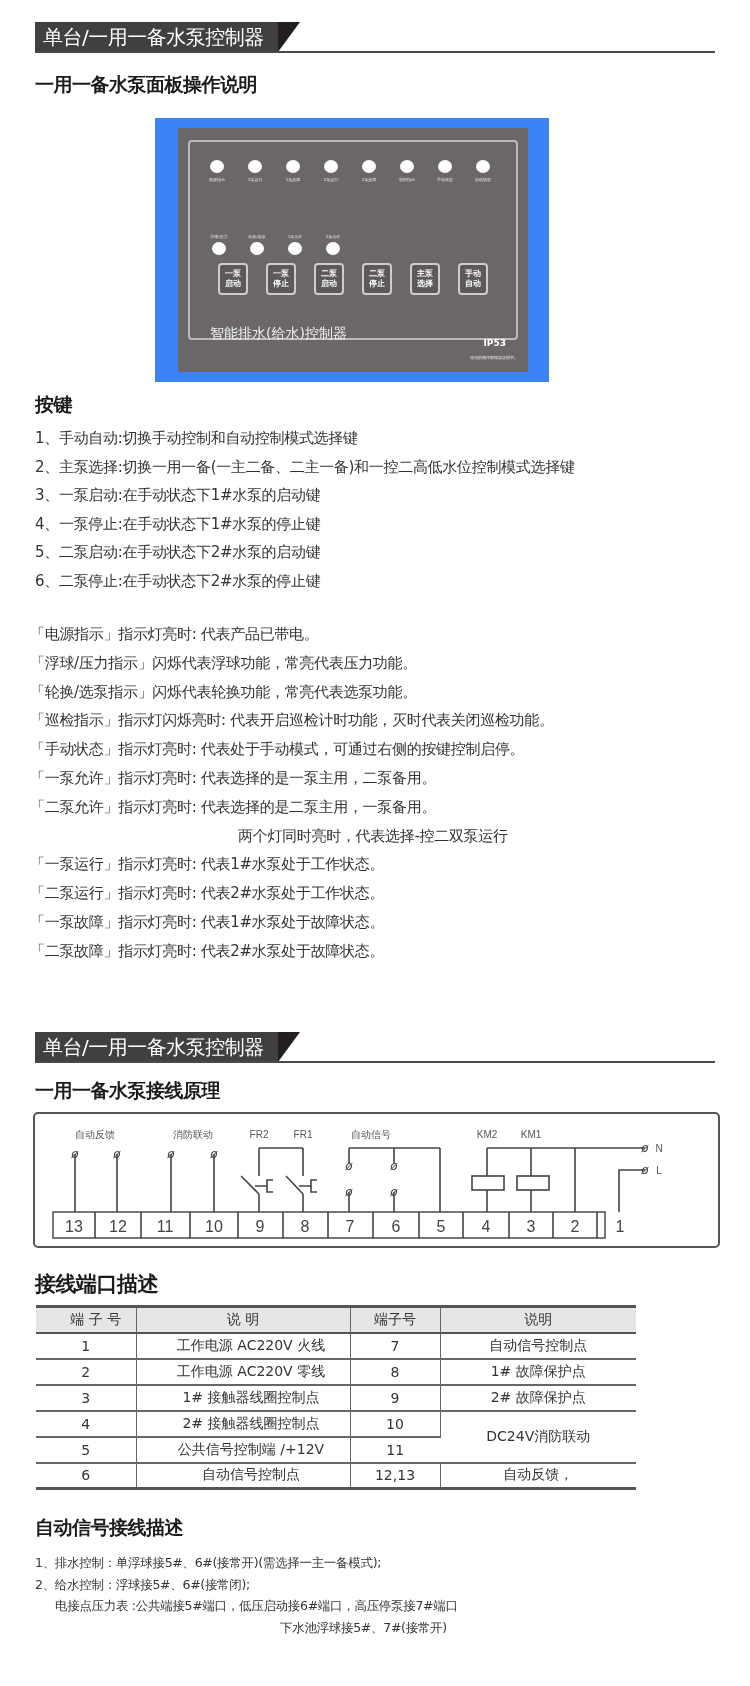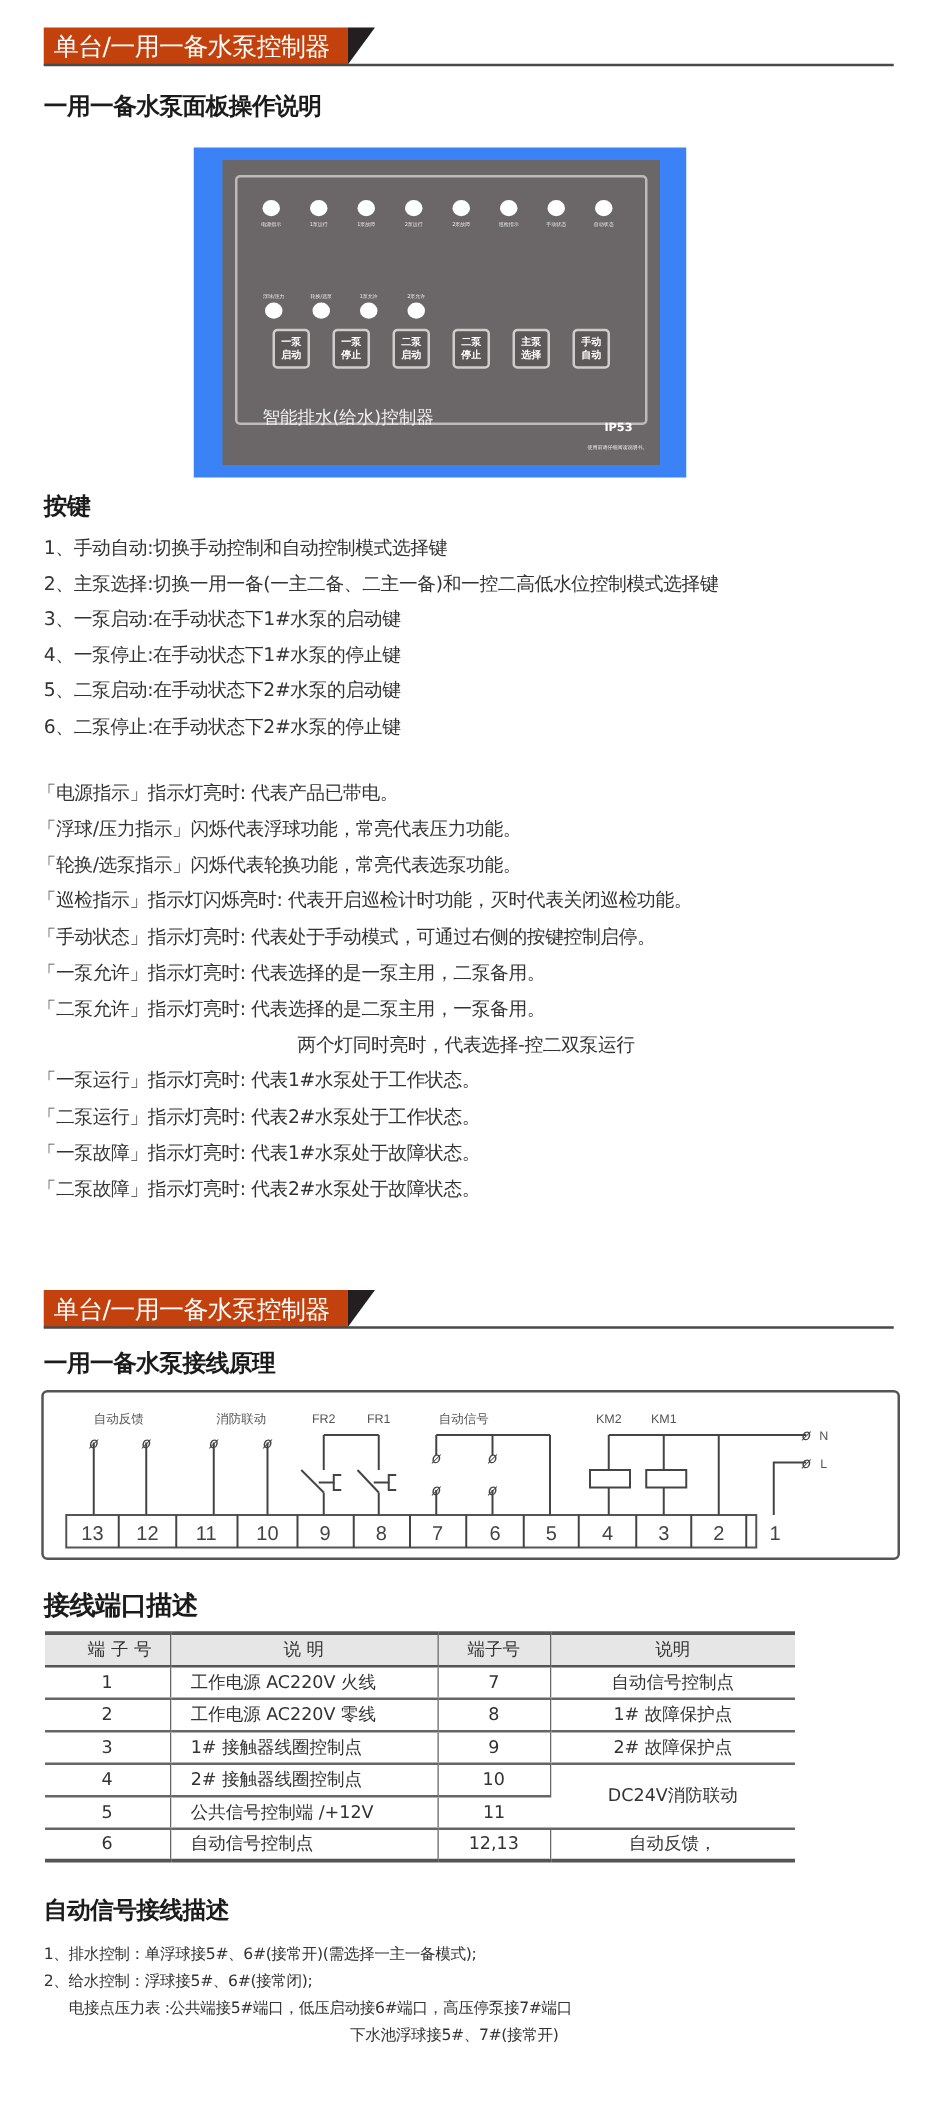--- a/index.html
+++ b/index.html
@@ -1,20 +1,20 @@
 <!DOCTYPE html>
 <html><head>
 <meta charset="utf-8">
 <style>
   * { box-sizing: border-box; margin: 0; padding: 0; }
   html, body { width: 750px; background: #ffffff; }
   body { font-family: "DejaVu Sans", "Liberation Sans", sans-serif; color: #222; position: relative; height: 1686px; overflow: hidden; }
 
   .banner { position: absolute; left: 35px; height: 30px; width: 680px; }
-  .banner .tag { position: absolute; left: 0; top: 0; height: 30px; background: #c2410c; color: #fff; font-size: 20px; line-height: 30px; padding: 0 14px 0 8px; letter-spacing: -0.5px; }
+  .banner .tag { position: absolute; left: 0; top: 0; height: 30px; background: #404040; color: #fff; font-size: 20px; line-height: 30px; padding: 0 14px 0 8px; letter-spacing: -0.5px; }
   .banner .tag::after { content: ""; position: absolute; right: -22px; top: 0; border-top: 30px solid #231f20; border-right: 22px solid transparent; }
   .banner .line { position: absolute; left: 0; right: 0; bottom: -1px; height: 2px; background: #4a4a4a; }
 
   .h2 { position: absolute; left: 35px; font-size: 19px; font-weight: bold; color: #1b1b1b; letter-spacing: -0.5px; }
 
   
   .panel { position: absolute; left: 155px; top: 118px; width: 394px; height: 264px; background: #3b82f6; }
   .panel-inner { position: absolute; left: 23px; top: 10px; width: 350px; height: 244px; background: #6b6768; }
   .panel-frame { position: absolute; left: 10px; top: 12px; width: 330px; height: 200px; border: 2px solid #bdbaba; border-radius: 4px; }
   .led-row { position: absolute; left: 0; width: 330px; }
@@ -35,21 +35,21 @@
   .ind .row.indent { padding-left: 208px; }
 
   
   .wiring { position: absolute; left: 33px; top: 1112px; width: 687px; height: 136px; border: 2px solid #555; border-radius: 5px; }
   .wiring svg { position: absolute; left: 0; top: 0; }
 
   
   .tbl { position: absolute; left: 36px; top: 1305px; width: 600px; border-collapse: collapse; font-size: 14px; color: #333; }
   .tbl th { background: #e6e6e6; font-weight: normal; height: 26px; border-top: 3px solid #555; border-bottom: 2px solid #555; }
   .tbl td { height: 26px; border-bottom: 2px solid #666; text-align: center; }
-  .tbl td.l { text-align: left; padding-left: 16px; }
+  .tbl td.l { text-align: center; padding-left: 16px; }
   .tbl th, .tbl td { border-right: 1.5px solid #666; }
   .tbl th:last-child, .tbl td:last-child { border-right: none; }
   .tbl tr:last-child td { border-bottom: 3px solid #555; }
 
   .auto { position: absolute; left: 35px; top: 1552px; font-size: 12.5px; color: #333; }
   .auto .row { height: 21.5px; line-height: 21.5px; white-space: nowrap; letter-spacing: -0.3px; }
 </style>
 </head>
 <body>
 

